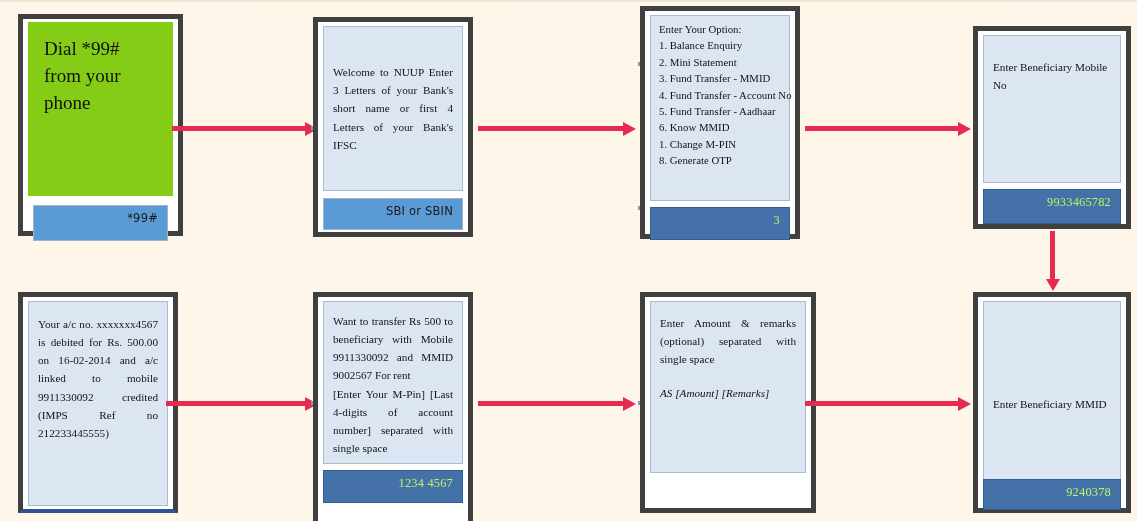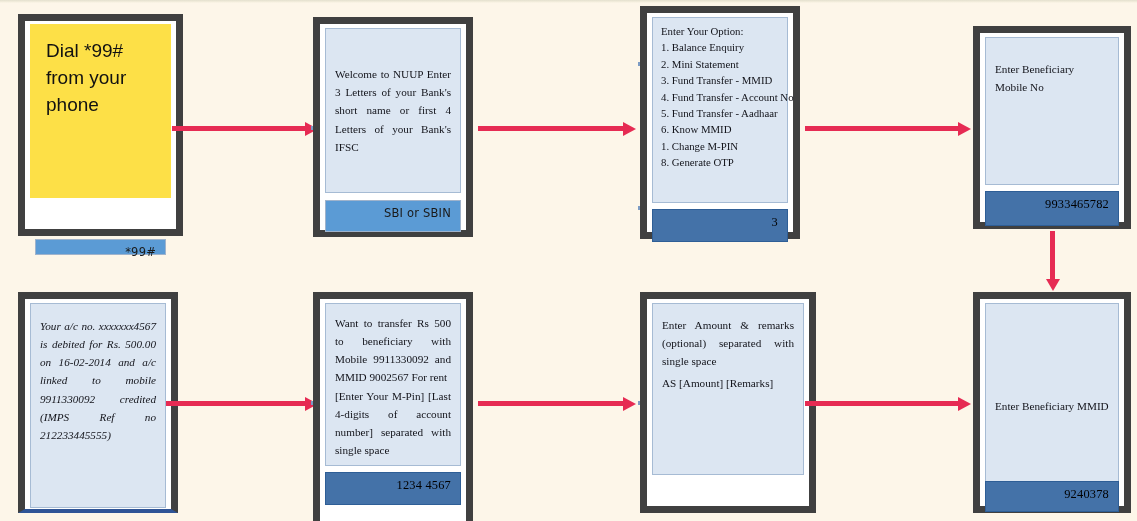--- a/index.html
+++ b/index.html
@@ -26,48 +26,47 @@
     width: 1137px;
     height: 3px;
     background: linear-gradient(to bottom, #E3E0CE 0%, #F3EDDC 60%, #FDF6E9 100%);
   }
 
   
   .phone {
     position: absolute;
     box-sizing: border-box;
     background: #FFFFFF;
-    border: 7px solid #404040;
+    border: 5px solid #404040;
     box-shadow: 0 0 0 1px #FFFFFF inset;
   }
   .phone.thick-bottom {
     border-bottom: 4px solid #2F5496;
-    font-style: italic;
   }
   .phone-inner {
     position: absolute;
     left: 5px;
     right: 5px;
     top: 5px;
     box-sizing: border-box;
   }
   .screen {
     box-sizing: border-box;
     background: #DCE6F2;
     border: 1px solid #A6BBD4;
     padding: 8px 9px;
     color: #12131A;
     font-size: 11.2px;
     line-height: 1.62;
   }
   .screen.white {
-    background: #fde047;
+    background: #84cc16;
     border: none;
     padding: 14px 16px 6px 16px;
-    font-family: Liberation Sans, sans-serif;
+    font-family: Liberation Serif, serif;
     font-size: 19px;
     line-height: 1.42;
     color: #111111;
   }
   .screen p { margin: 0; }
   .screen .justify { text-align: justify; text-align-last: left; }
   .screen ol.menu {
     margin: 0;
     padding: 0;
     list-style: none;
@@ -84,21 +83,21 @@
     letter-spacing: .2px;
   }
   .inputbar.light {
     background: #5B9BD5;
     color: #1A1A1A;
     font-family: "DejaVu Sans", sans-serif;
     font-size: 11.5px;
   }
   .inputbar.dark {
     background: #4472A8;
-    color: #000000;
+    color: #bef264;
     border-color: #2E5E96;
   }
 
   
   .arrow-h {
     position: absolute;
     height: 5px;
     background: #E62B53;
   }
   .arrow-h::after {
@@ -141,21 +140,21 @@
 <div id="canvas">
 
   <div class="top-hairline"></div>
 
   <div class="phone" style="left:18px; top:14px; width:165px; height:222px;">
     <div class="phone-inner" style="top:3px; height:174px;">
       <div class="screen white" style="height:174px;">
         <p>Dial *99# from your phone</p>
       </div>
     </div>
-    <div class="inputbar light" style="position:absolute; left:10px; right:10px; top:186px; height:16px;margin-top:32px;">*99#</div>
+    <div class="inputbar light" style="position:absolute; left:10px; right:10px; top:186px; height:36px;">*99#</div>
   </div>
 
   <div class="arrow-h" style="left:172px; top:126px; width:134px;"></div>
   <div class="stub" style="left:311px; top:126px;"></div>
 
   <div class="phone" style="left:313px; top:17px; width:160px; height:220px;">
     <div class="phone-inner" style="top:4px; height:142px;">
       <div class="screen" style="height:165px; display:flex; align-items:center;">
         <p class="justify">Welcome to NUUP Enter 3 Letters of your Bank's short name or first 4 Letters of your Bank's IFSC</p>
       </div>
@@ -220,21 +219,21 @@
     <div class="inputbar dark" style="position:absolute; left:5px; right:5px; top:173px; height:33px;">1234 4567</div>
   </div>
 
   <div class="arrow-h" style="left:478px; top:401px; width:146px;"></div>
   <div class="stub" style="left:638px; top:401px;"></div>
 
   <div class="phone" style="left:640px; top:292px; width:176px; height:221px;">
     <div class="phone-inner" style="top:4px; height:172px;">
       <div class="screen" style="height:172px; padding-top:12px;">
         <p class="justify">Enter Amount &amp; remarks (optional) separated with single space</p>
-        <p style="margin-top:4px;">AS [Amount] [Remarks]</p>
+        <p style="margin-top:16px;font-style:italic;">AS [Amount] [Remarks]</p>
       </div>
     </div>
   </div>
 
   <div class="arrow-h" style="left:805px; top:401px; width:154px;"></div>
 
   <div class="phone" style="left:973px; top:292px; width:158px; height:221px;">
     <div class="phone-inner" style="top:4px; height:172px;">
       <div class="screen" style="height:206px; display:flex; align-items:center;">
         <p>Enter Beneficiary MMID</p>

